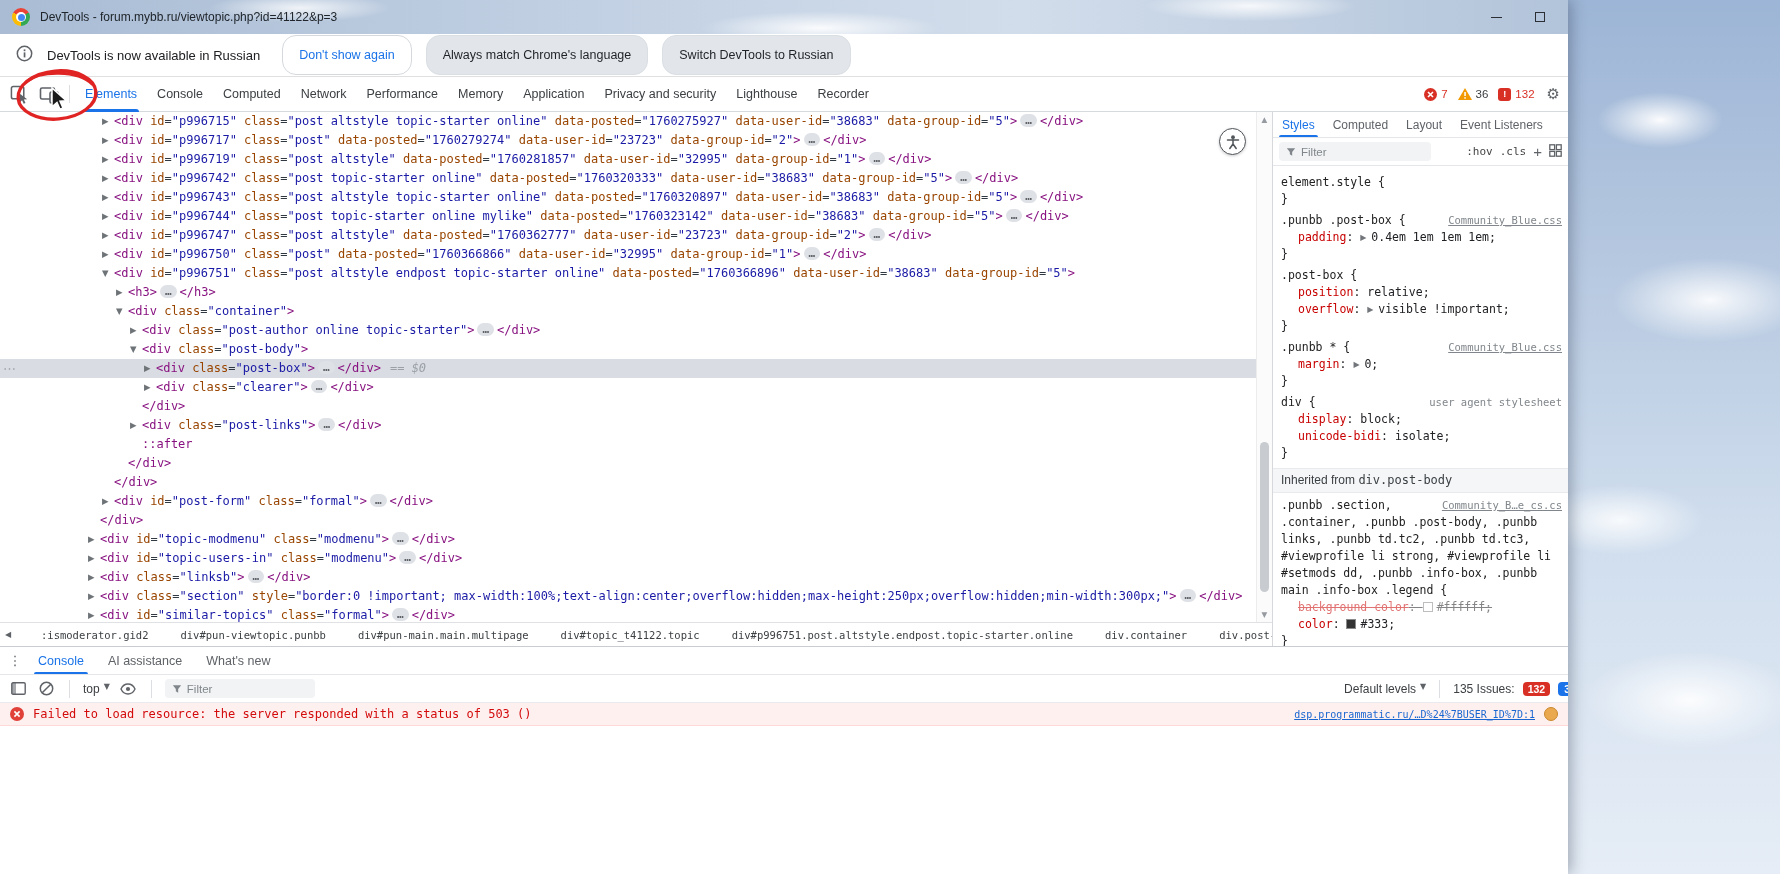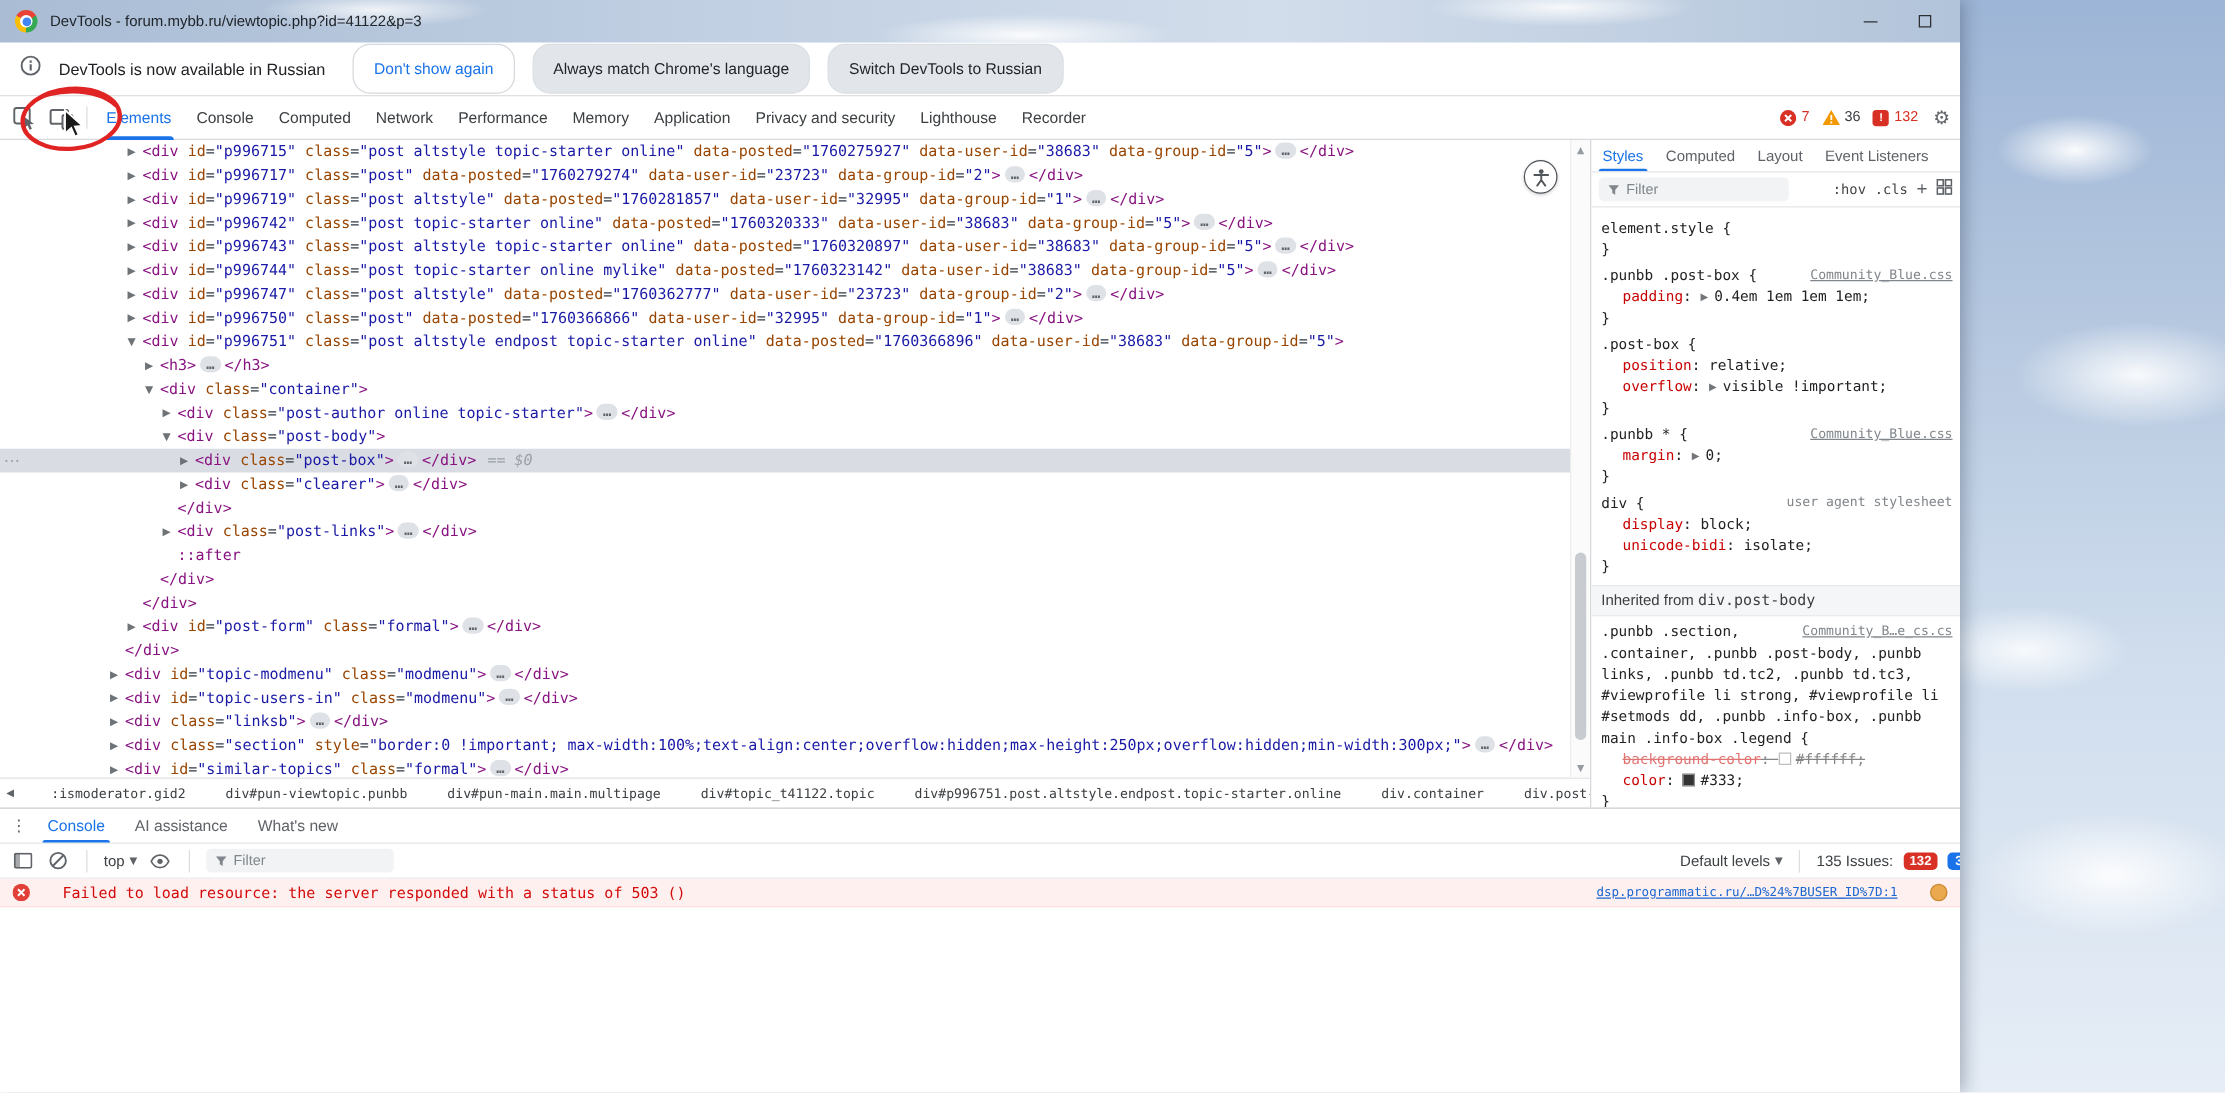--- a/index.html
+++ b/index.html
@@ -117,27 +117,27 @@
   .mono { font-family: "DejaVu Sans Mono", monospace; }
   
   .drawer { flex: 0 0 228px; border-top: 1px solid #c9cdd1; display: flex; flex-direction: column; background: #fff; }
   .drawertabs { flex: 0 0 28px; display: flex; align-items: stretch; border-bottom: 1px solid #e4e6e9; padding-left: 4px; }
   .dots-v { width: 22px; display: flex; align-items: center; justify-content: center; color: #5f6368; font-size: 13px; }
   .dtab { padding: 0 12px; font-size: 12.5px; color: #5f6368; display: flex; align-items: center; position: relative; white-space: nowrap; }
   .dtab.active { color: #1a73e8; }
   .dtab.active::after { content:''; position: absolute; left: 8px; right: 8px; bottom: 0; height: 2.5px; background: #1a73e8; border-radius: 2px 2px 0 0; }
   .consolebar { flex: 0 0 28px; display: flex; align-items: center; border-bottom: 1px solid #e8eaed; padding: 0 0 0 8px; gap: 8px; font-size: 12px; color: #3c4043; overflow: hidden; }
   .cicon { display: flex; align-items: center; justify-content: center; width: 20px; height: 20px; color: #5f6368; }
-  .ctx { display: flex; align-items: center; gap: 4px; color: #3c4043; }
+  .ctx { display: flex; gap: 4px; color: #3c4043; }
   .caret { font-family: "DejaVu Sans", sans-serif; font-size: 8px; color: #5f6368; }
   .cfilter { flex: 0 0 150px; height: 19px; background: #f1f3f4; border-radius: 4px; display: flex; align-items: center; padding: 0 7px; color: #80868b; font-size: 11.5px; gap: 5px; }
   .c-right { margin-left: auto; display: flex; align-items: center; gap: 8px; padding-right: 0; }
   .badge-red { background: #d93025; color: #fff; font-size: 10.5px; font-weight: bold; border-radius: 4px; padding: 1px 5px; }
   .badge-blue { background: #1a73e8; color: #fff; font-size: 10.5px; font-weight: bold; border-radius: 4px; padding: 1px 6px; margin-right: -8px; }
-  .errorrow { flex: 0 0 23px; background: #fff0f0; border-bottom: 1px solid #ffd9d9; display: flex; align-items: center; padding: 0 10px 0 10px; gap: 26px;
+  .errorrow { flex: 0 0 23px; background: #fff0f0; border-bottom: 1px solid #ffd9d9; display: flex; align-items: center; padding: 0 10px 0 10px; gap: 9px;
     font-family: "DejaVu Sans Mono", monospace; font-size: 12px; color: #d30b0b; overflow: hidden; }
   .err-link { margin-left: auto; color: #1a66d0; text-decoration: underline; font-size: 10px; white-space: nowrap; }
   .src-badge { width: 14px; height: 14px; border-radius: 50%; background: #eba94f; border: 1.5px solid #c9882e; flex: 0 0 14px; }
   .consolerest { flex: 1 1 auto; background: #fff; }
   
   .anno { position: absolute; left: 0; top: 0; pointer-events: none; z-index: 60; }
 </style>
 </head>
 <body>
 

